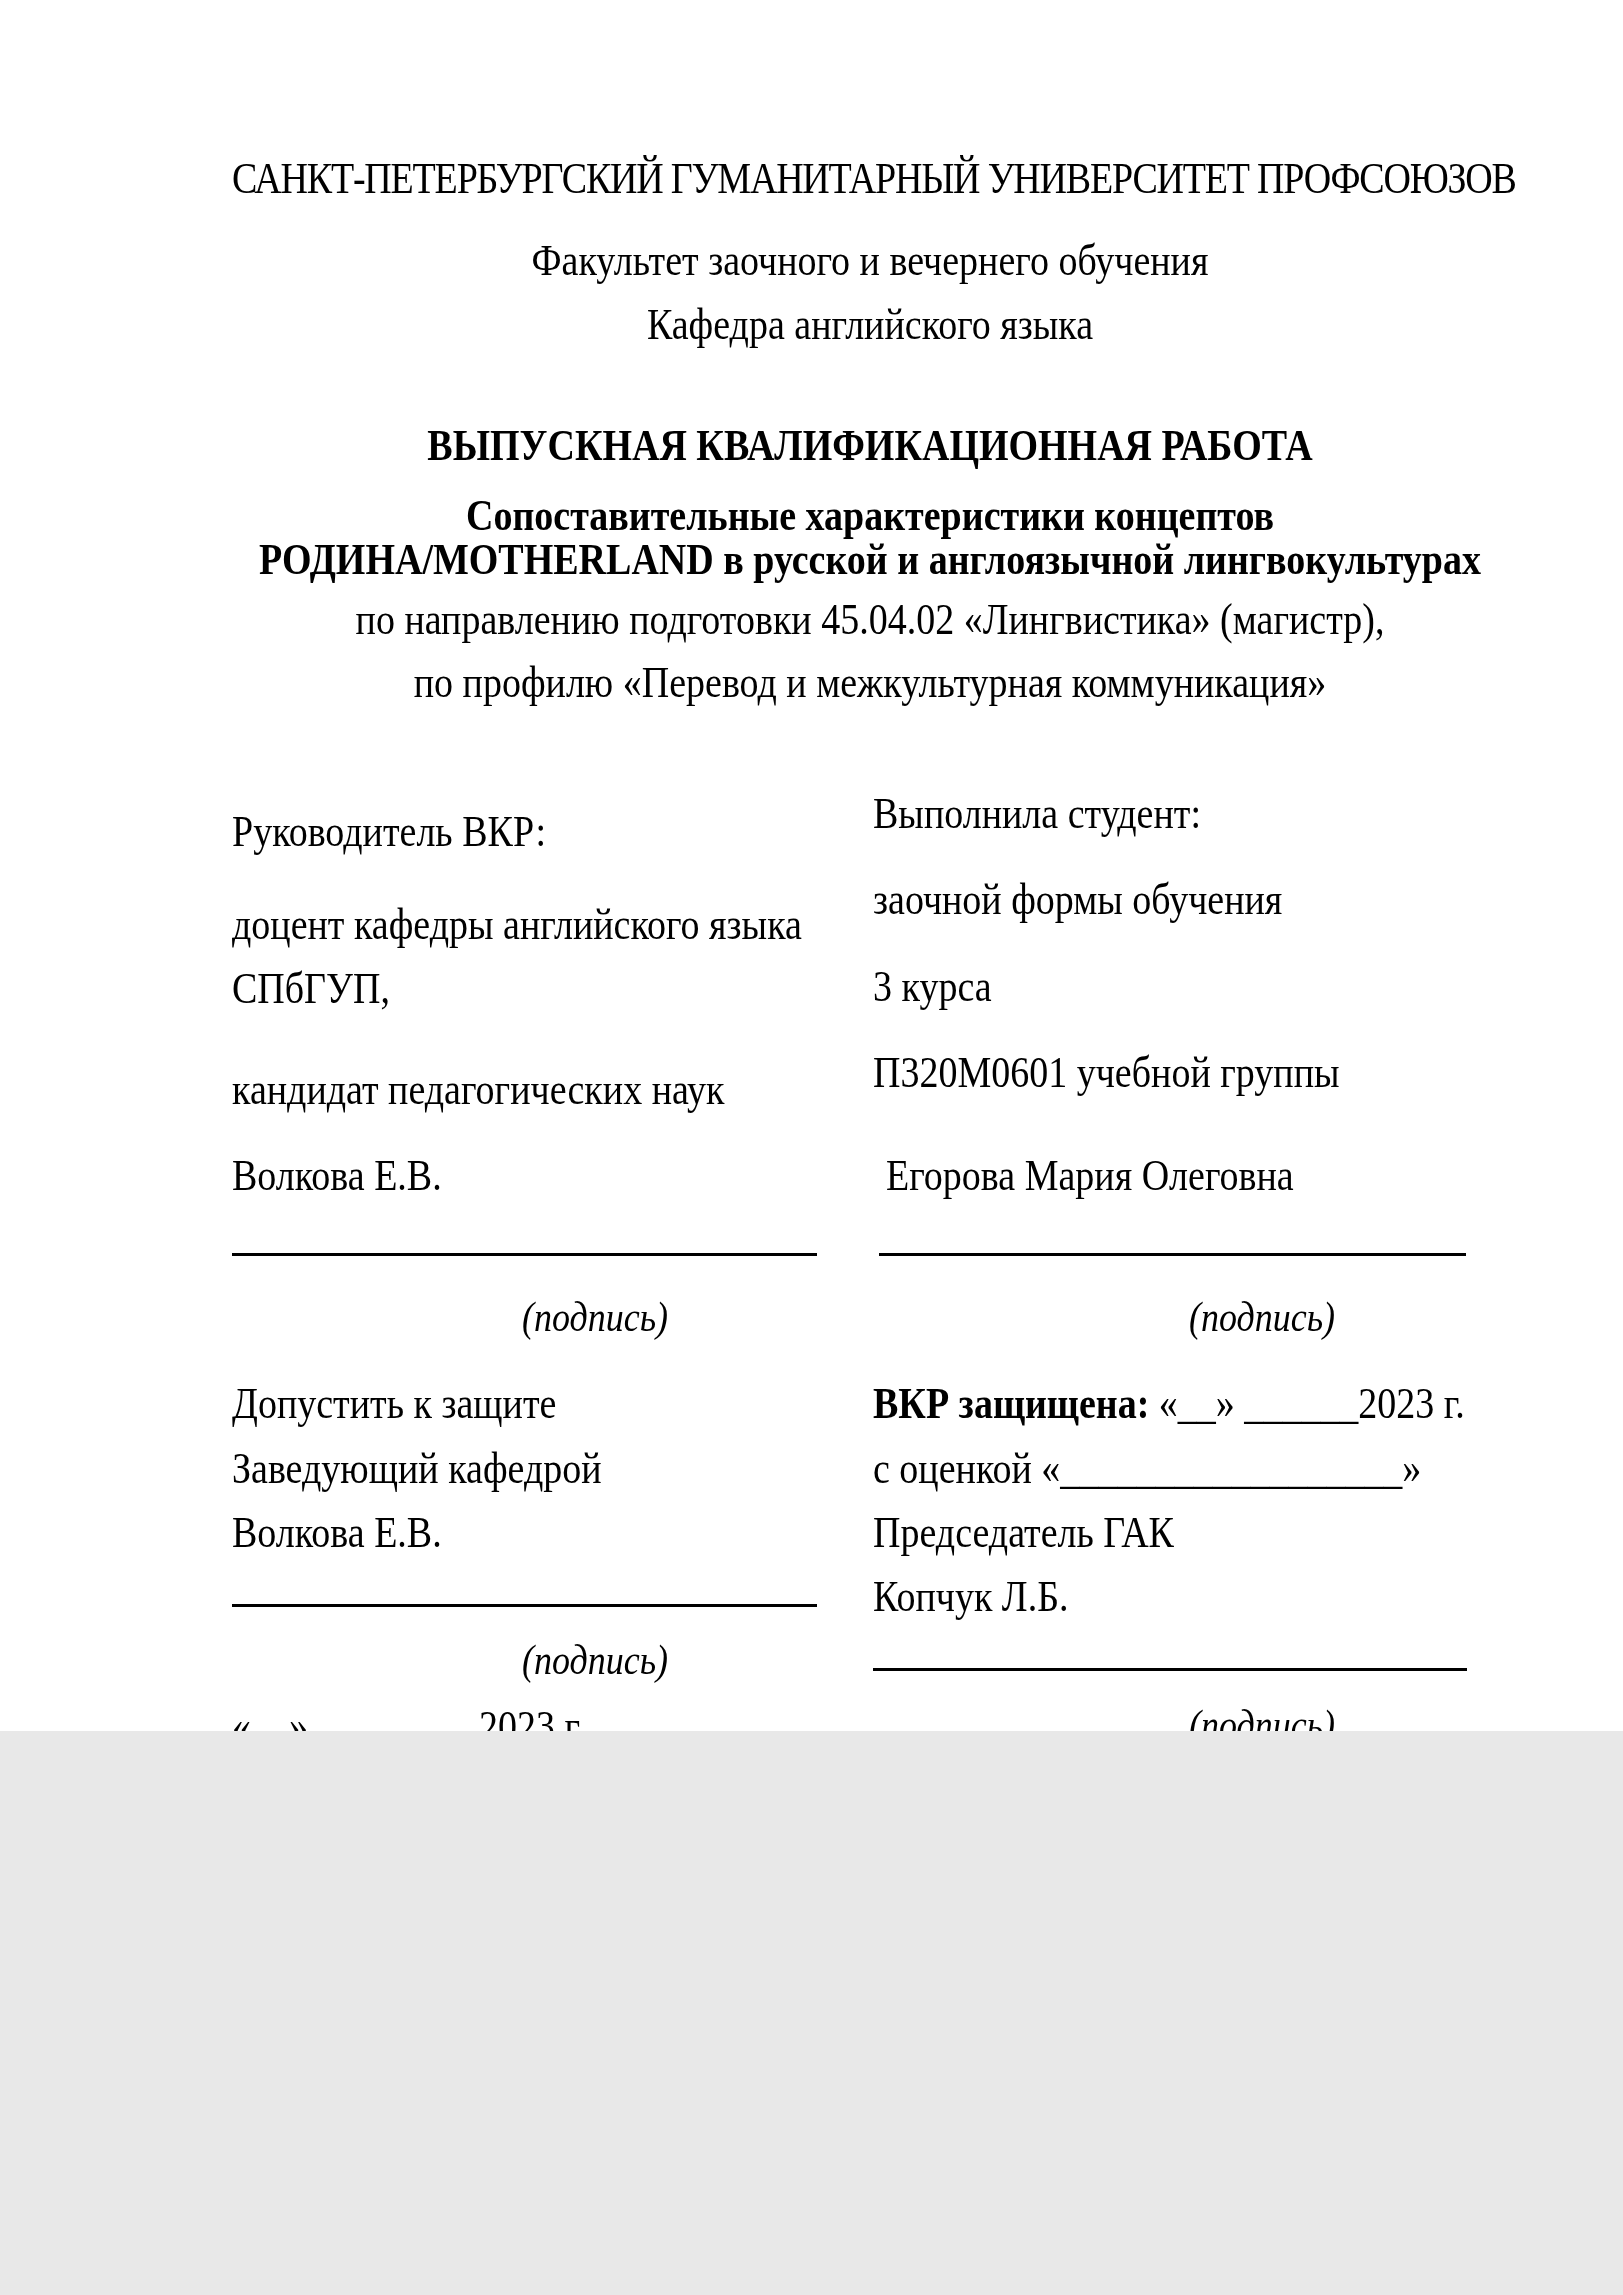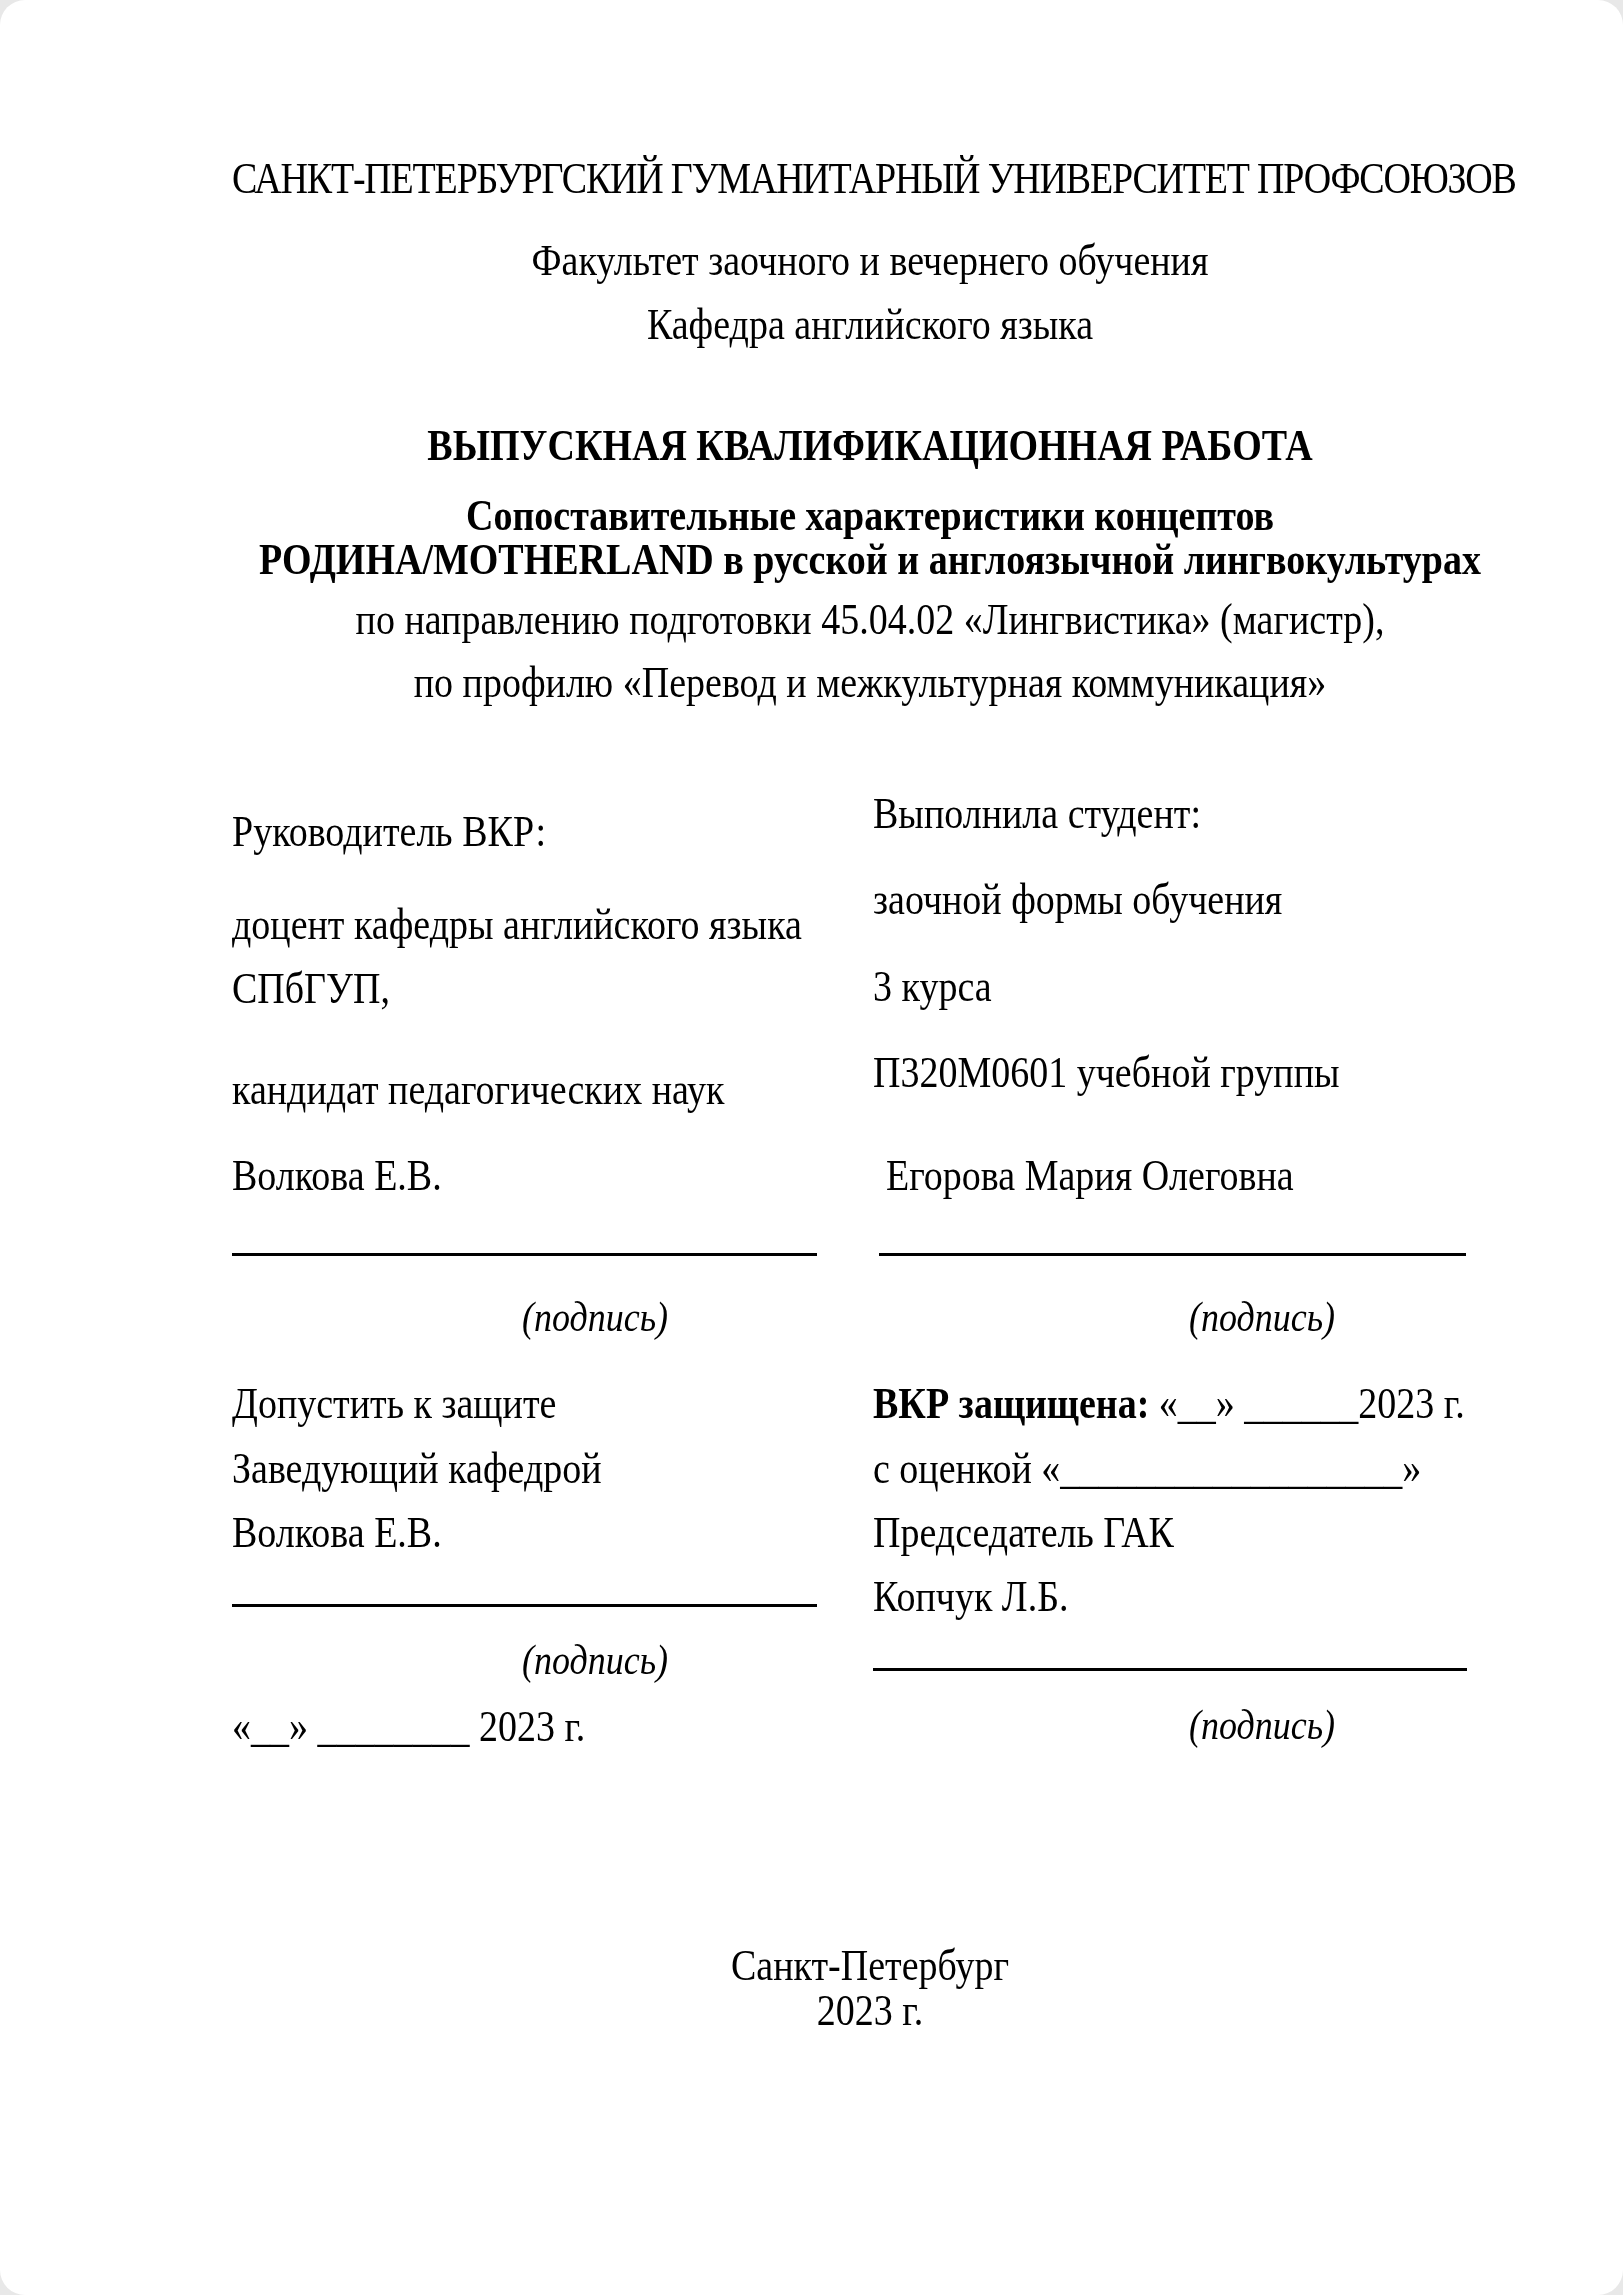--- a/index.html
+++ b/index.html
@@ -1,23 +1,22 @@
 <!DOCTYPE html>
 <html style="font-size:12.6px"><head>
 <meta charset="utf-8">
 <style>
   html,body{margin:0;padding:0;background:#e8e8e8;}
   .page{
     position:relative;
-    width:1623px;height:2295px;
+    width:1623px;height:1731px;
     background:#ffffff;
     font-family:"Liberation Serif","DejaVu Serif",serif;
     color:#000;
     overflow:hidden;
-    border-radius:25px;
   }
   .ln{
     position:absolute;
     font-size:38px;
     line-height:1.15;
     white-space:nowrap;
     transform:scaleY(1.16);
     transform-origin:50% 0;
   }
   .ctr{left:232px;width:1276px;text-align:center;}

